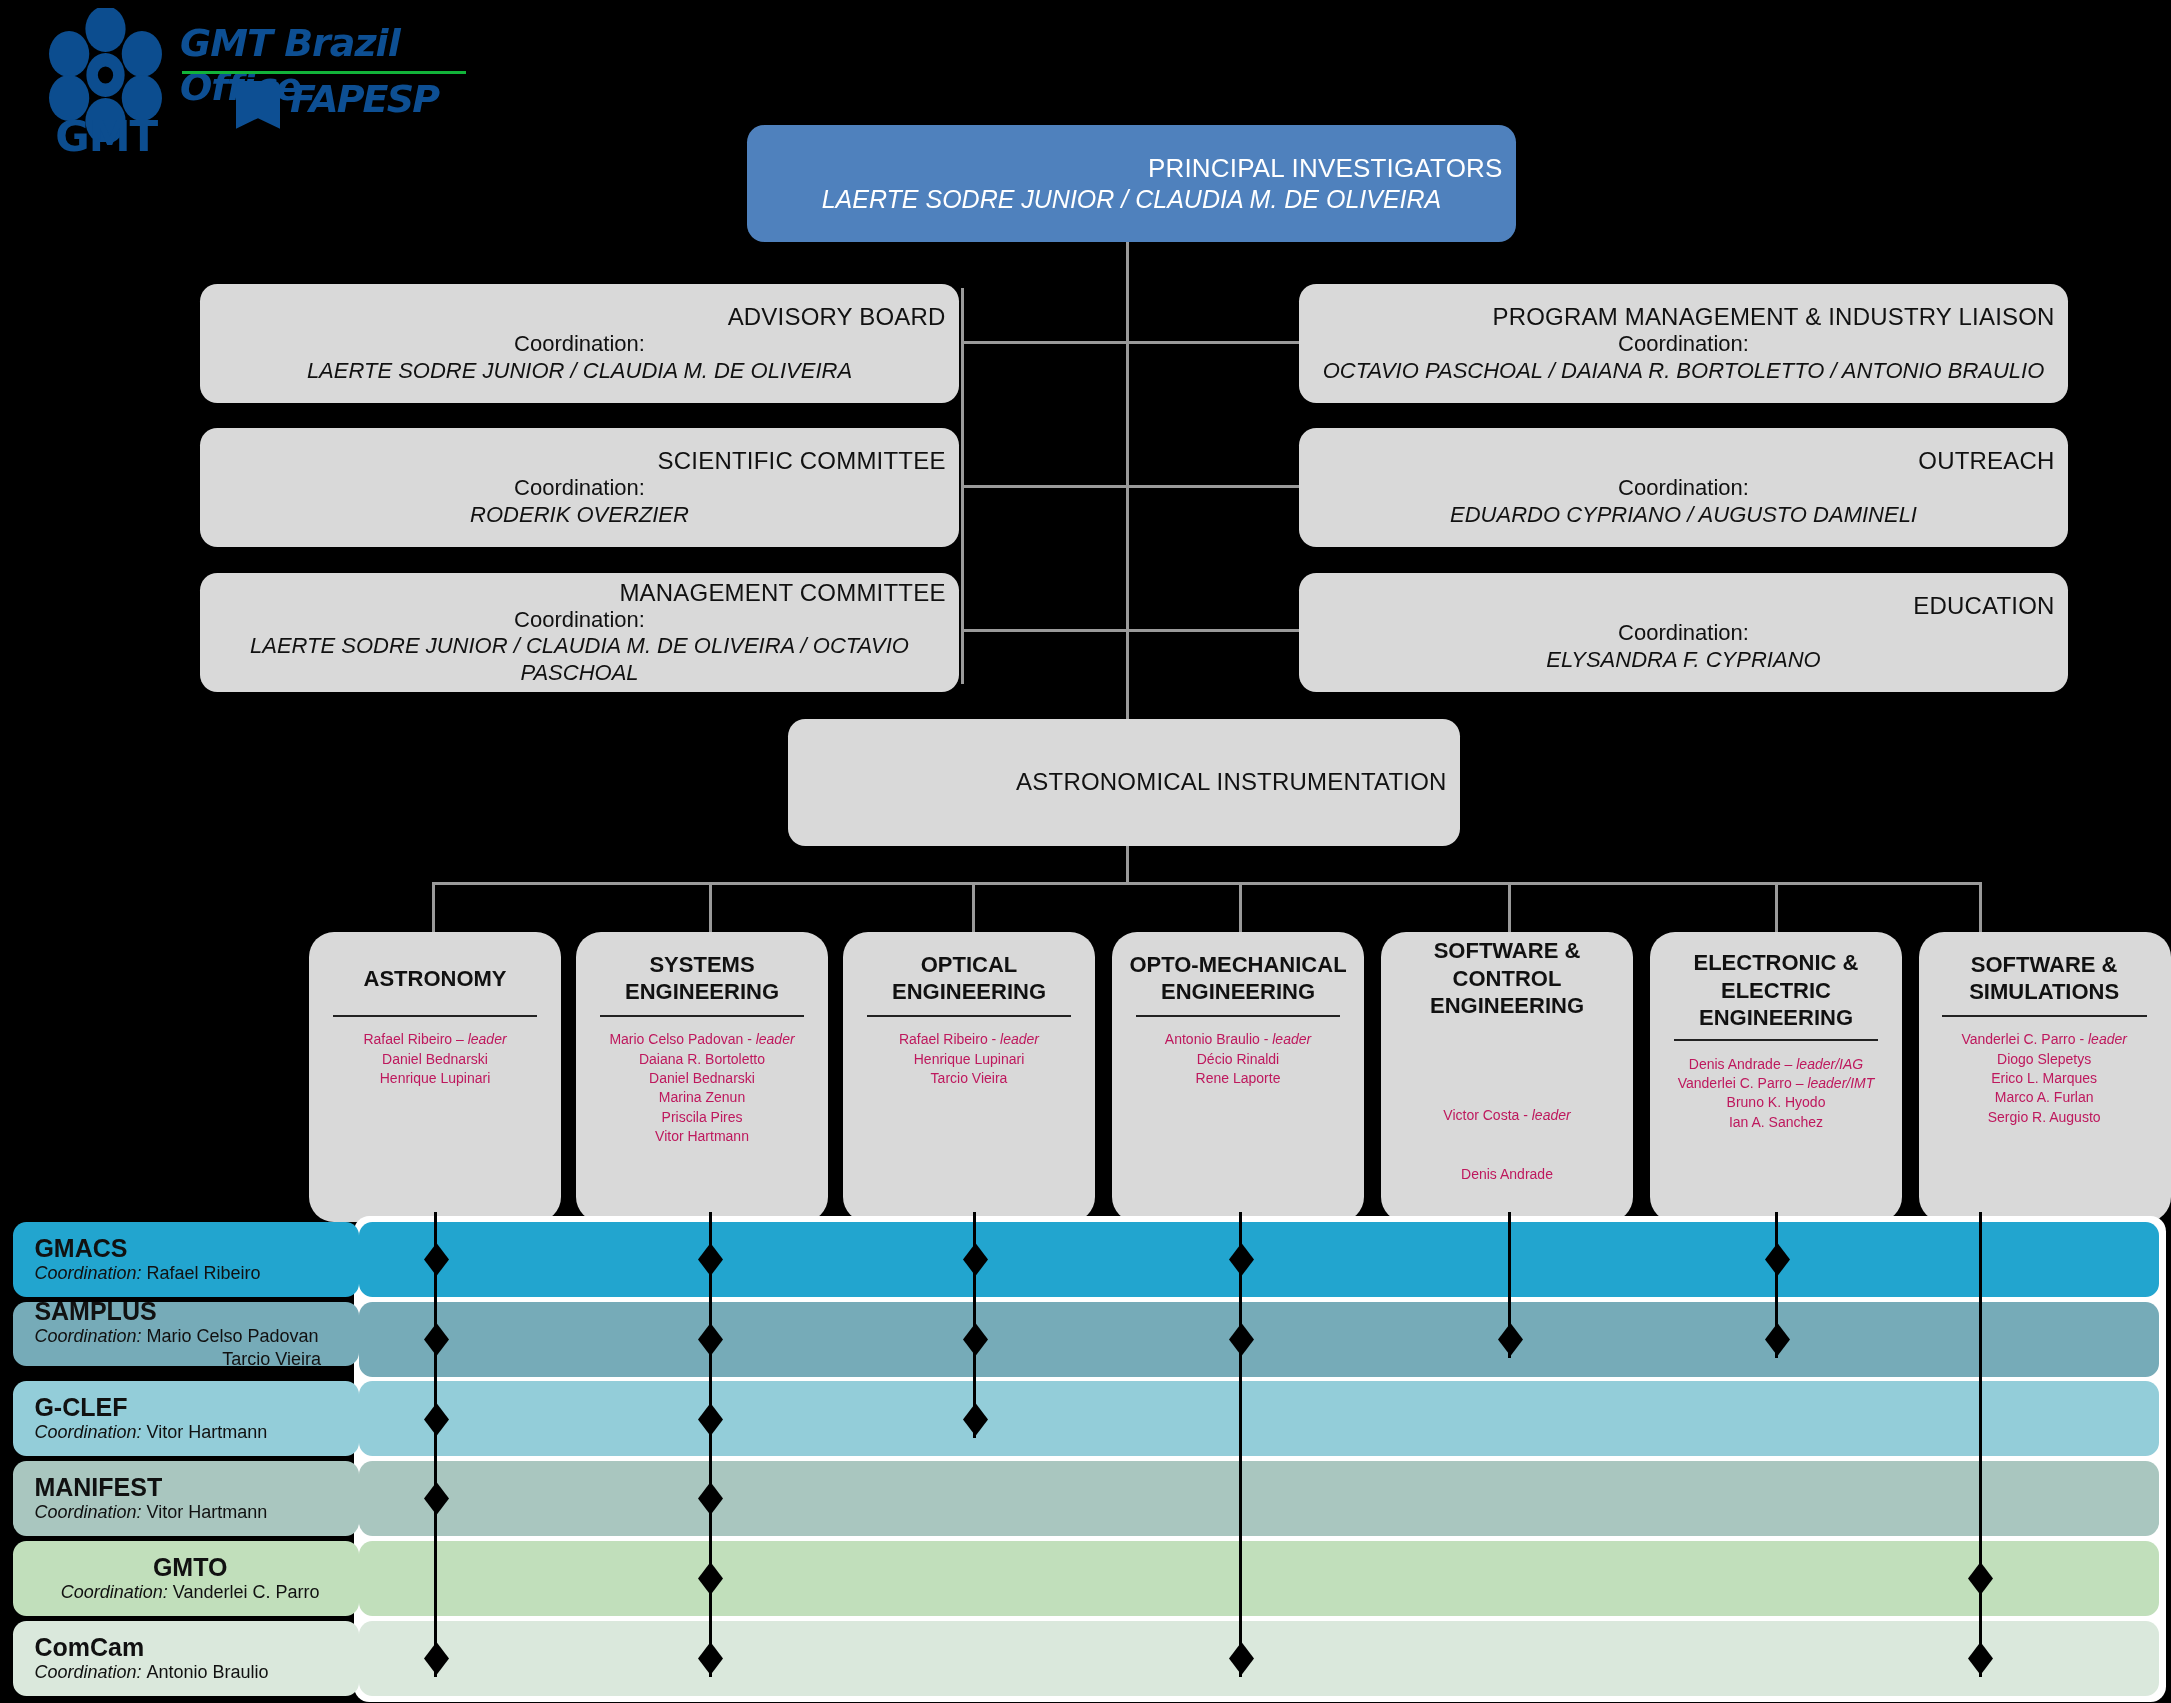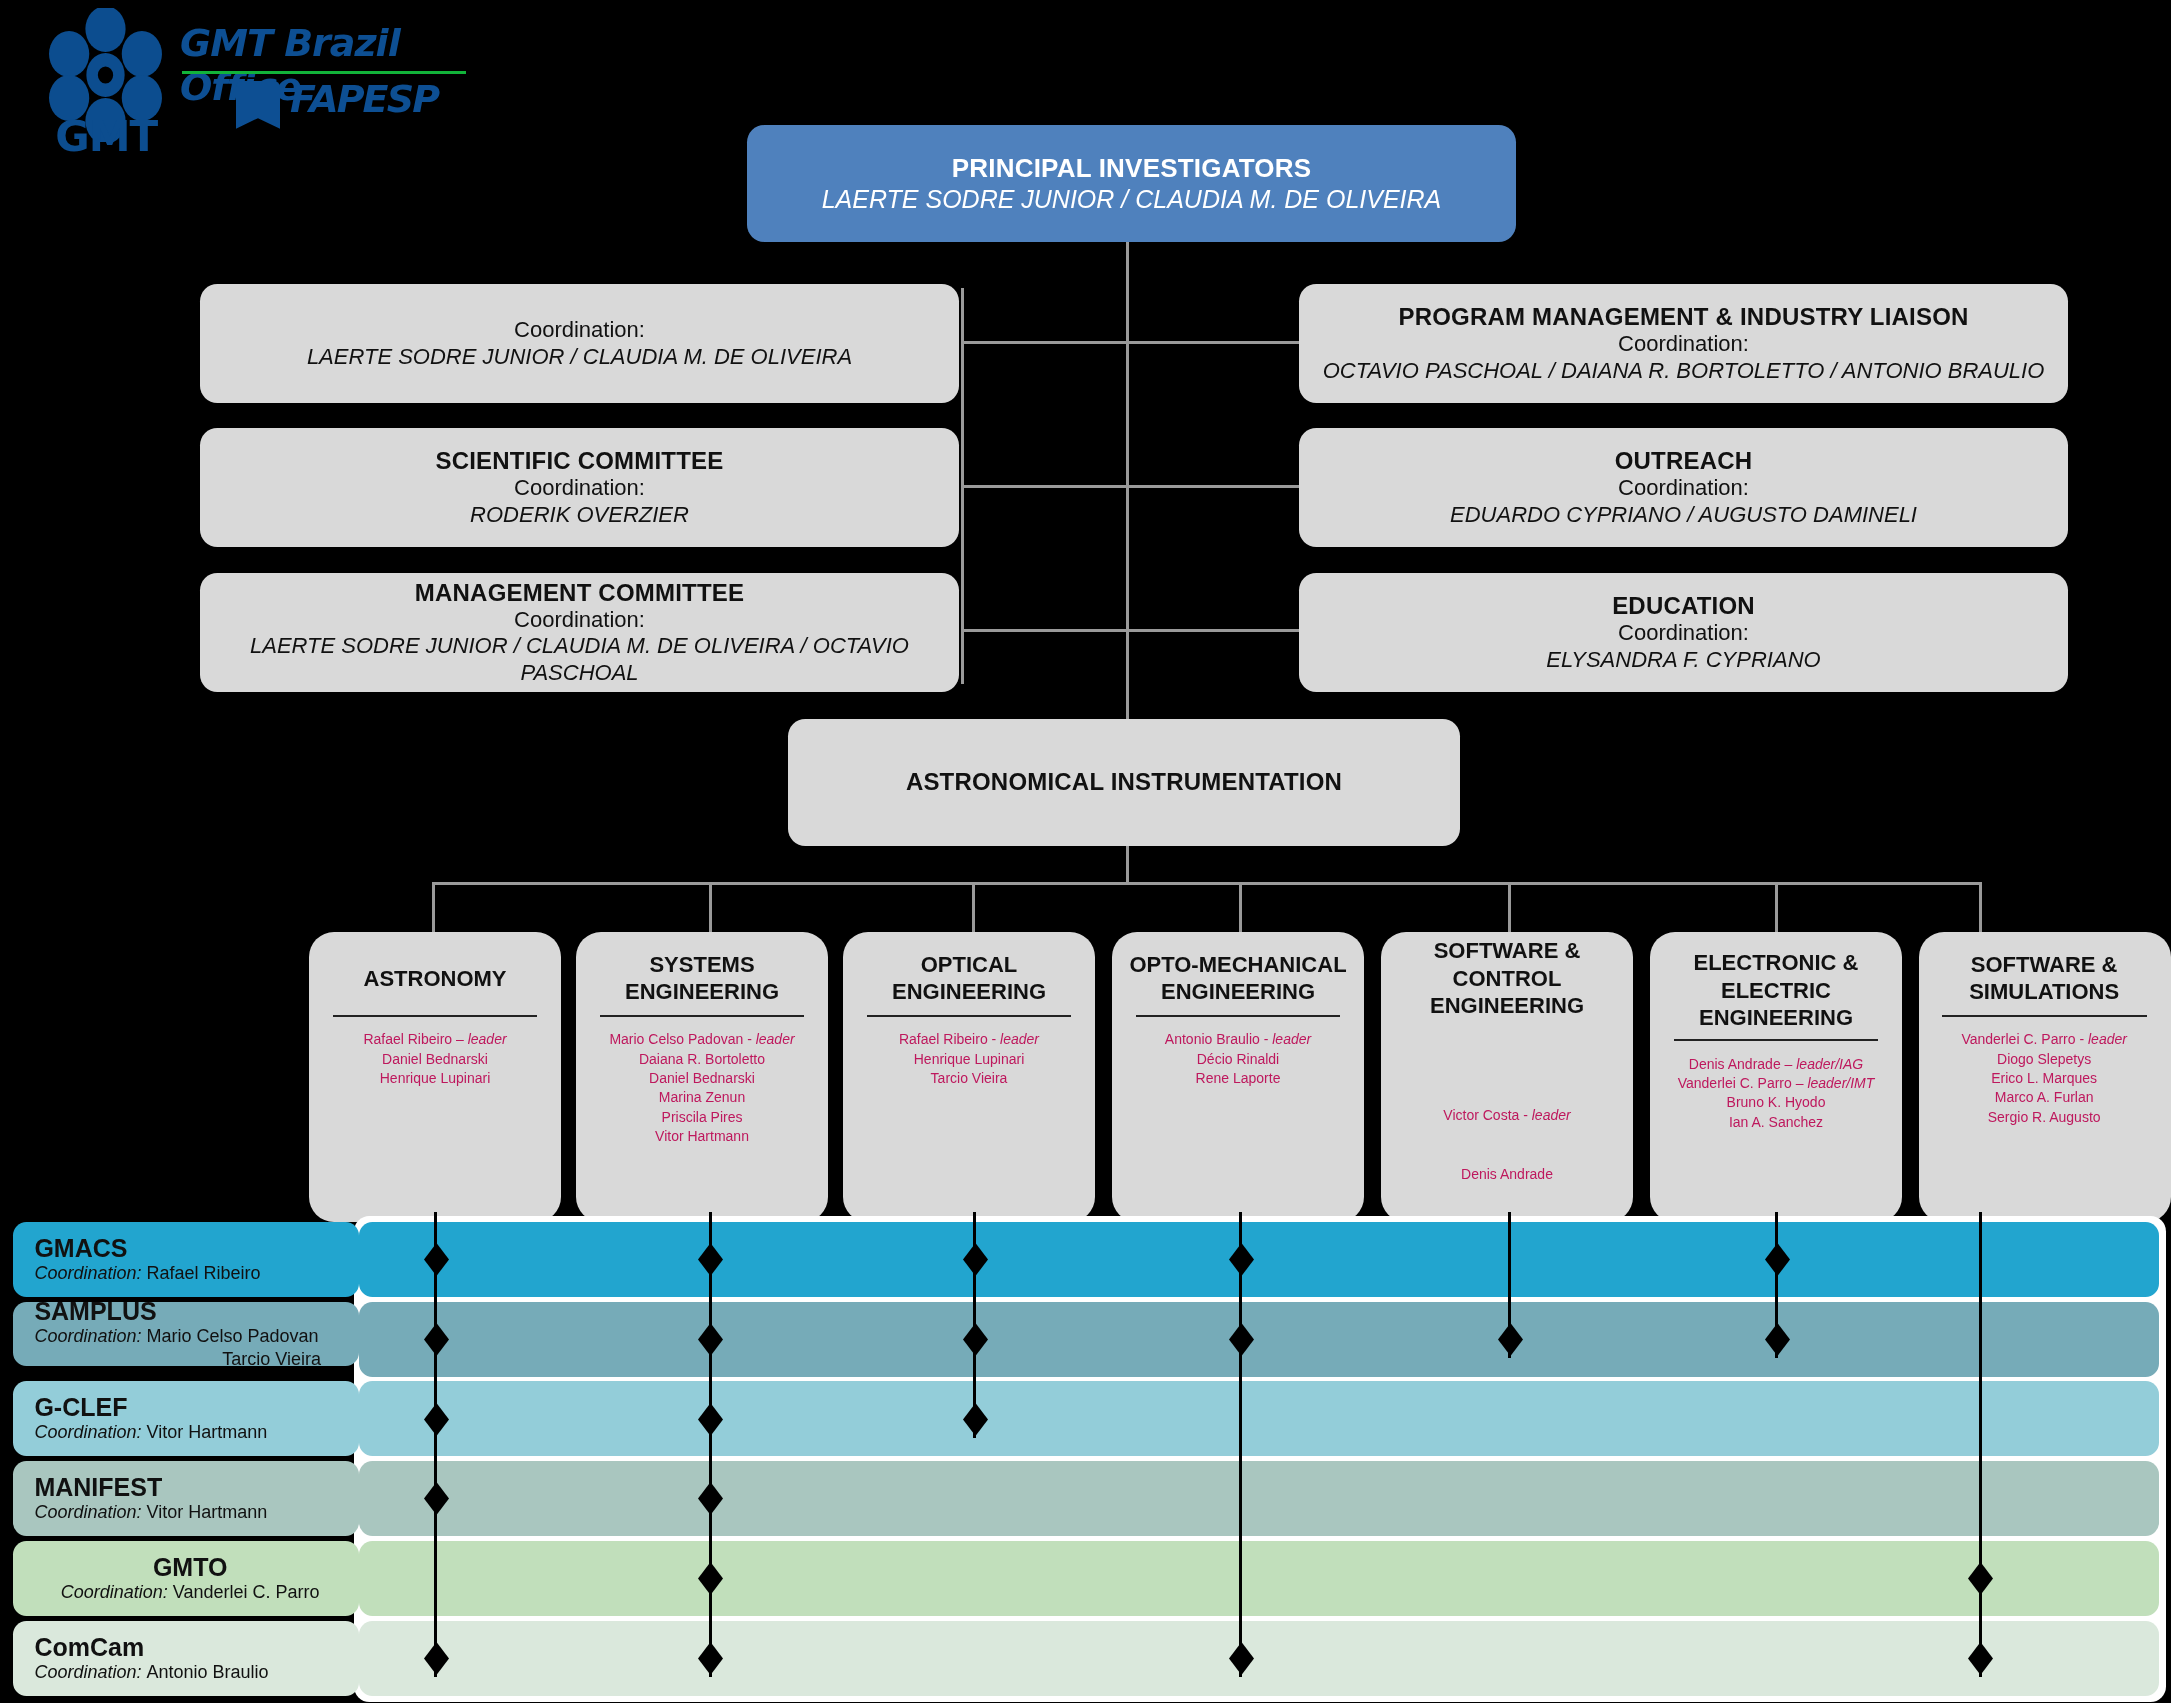--- a/index.html
+++ b/index.html
@@ -45,21 +45,21 @@
   .node {
     position: absolute;
     background: #d9d9d9;
     border-radius: 17.3px;
     color: #111;
     text-align: center;
     display: flex; flex-direction: column; justify-content: center;
     padding: 5.8px 13.4px;
   }
   .node.pi { background: #4f81bd; color: #fff; }
-  .node .t { font-weight: bold; font-size: 24px; line-height: 1.18; letter-spacing: 0.2px; }
+  .node .t { font-weight: normal; font-size: 24px; line-height: 1.18; letter-spacing: 0.2px; text-align: right; }
   .node .c { font-size: 22px; line-height: 1.2; }
   .node .n { font-style: italic; font-size: 22px; line-height: 1.2; }
   .node.pi .t { font-size: 26px; }
   .node.pi .n { font-size: 25px; }
 
   
   .dept {
     position: absolute;
     background: #d9d9d9;
     border-radius: 25px;
@@ -143,20 +143,21 @@
   <div class="ln" style="left:1508px; top:882px; width:2.9px; height:50px;"></div>
   <div class="ln" style="left:1775px; top:882px; width:2.9px; height:50px;"></div>
   <div class="ln" style="left:1979px; top:882px; width:2.9px; height:50px;"></div>
 
   <div class="node pi" style="left:747px; top:125px; width:769px; height:117px;">
     <div class="t">PRINCIPAL INVESTIGATORS</div>
     <div class="n">LAERTE SODRE JUNIOR / CLAUDIA M. DE OLIVEIRA</div>
   </div>
 
   <div class="node" style="left:200px; top:284px; width:759px; height:119px;">
+    <div class="t">ADVISORY BOARD</div>
     <div class="c">Coordination:</div>
     <div class="n">LAERTE SODRE JUNIOR / CLAUDIA M. DE OLIVEIRA</div>
   </div>
 
   <div class="node" style="left:200px; top:428px; width:759px; height:119px;">
     <div class="t">SCIENTIFIC COMMITTEE</div>
     <div class="c">Coordination:</div>
     <div class="n">RODERIK OVERZIER</div>
   </div>
 

